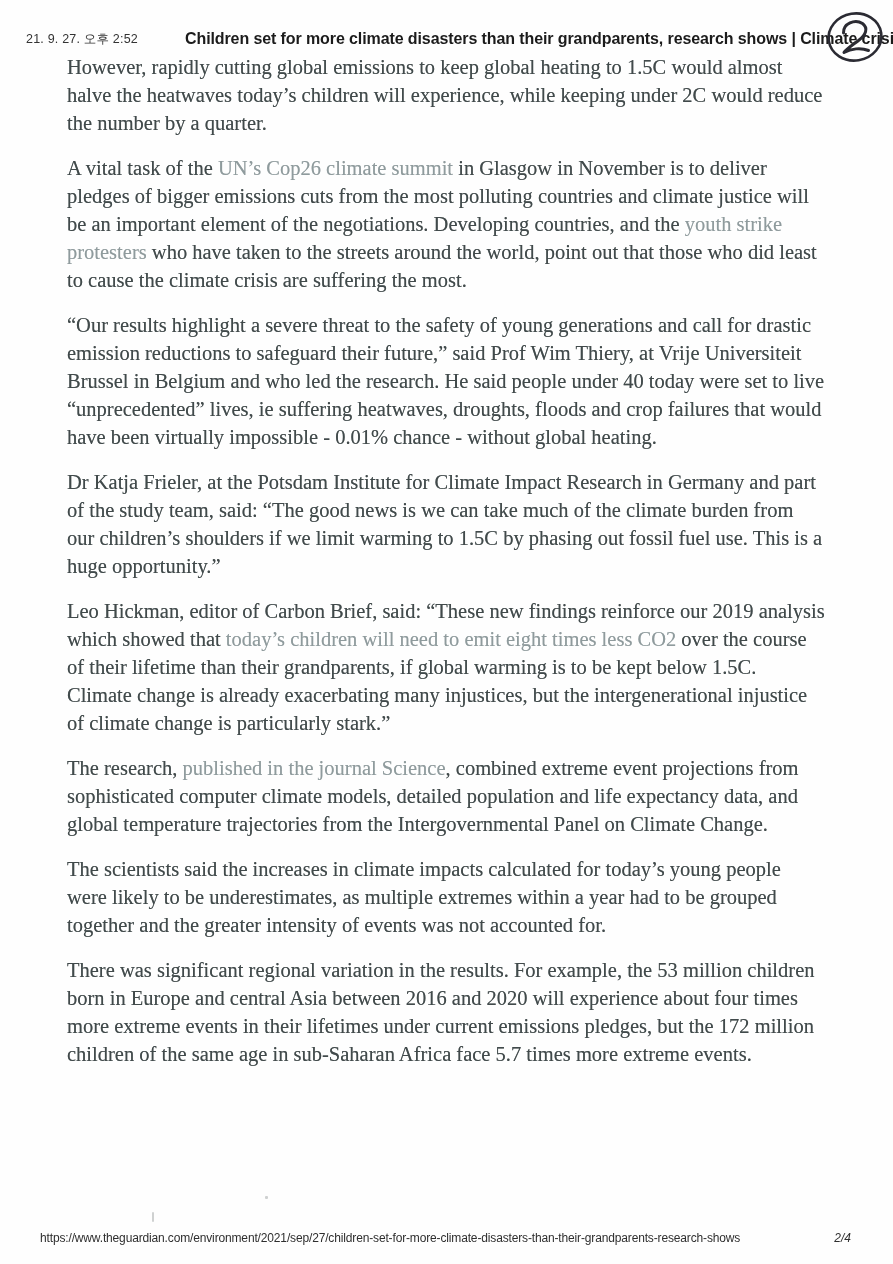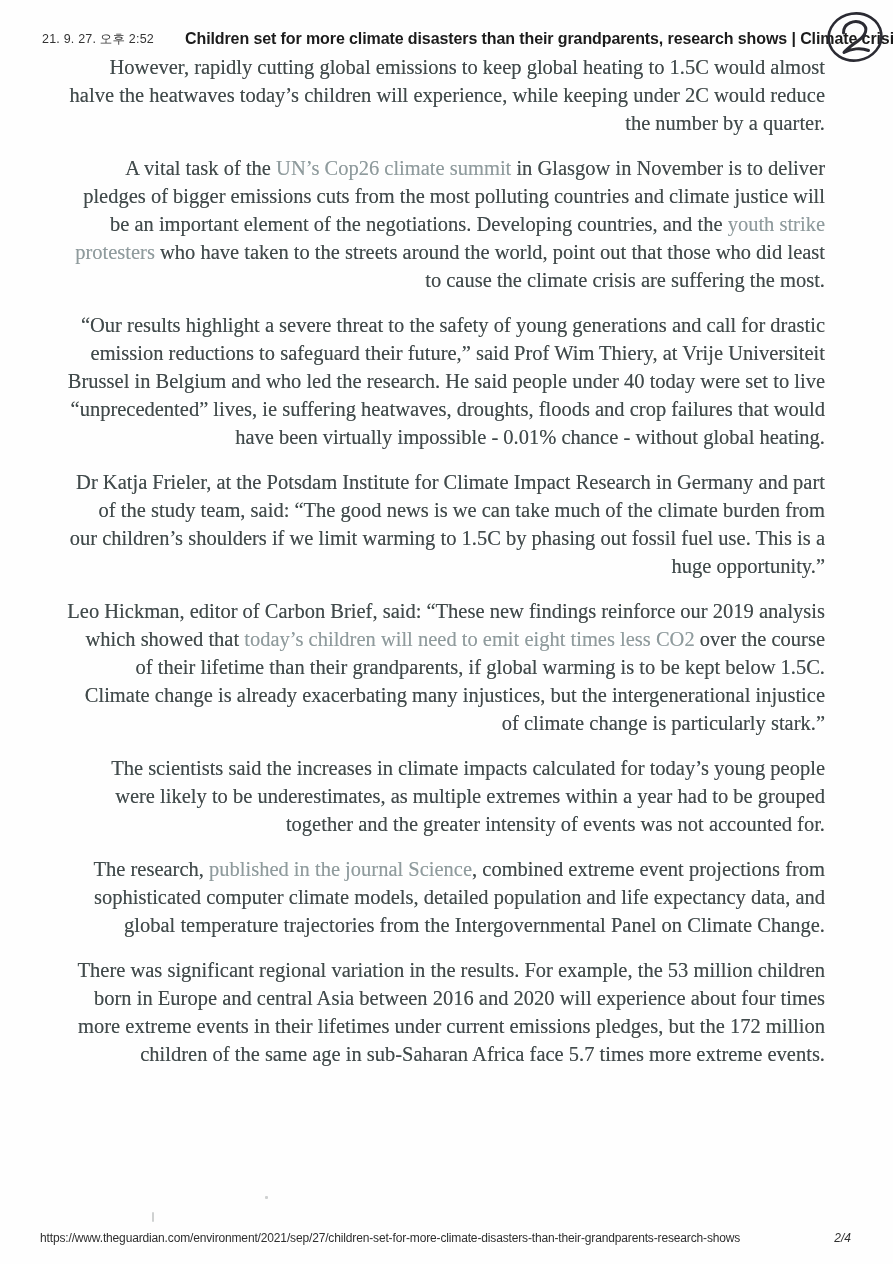--- a/index.html
+++ b/index.html
@@ -15,40 +15,40 @@
     position: absolute; inset: 0;
     background: #fefefe;
   }
   
   .page-header {
     position: absolute; top: 30px; left: 0; right: 0; height: 18px;
     font-family: "Liberation Sans", sans-serif;
     font-size: 12.5px; color: var(--header-text, #333);
   }
   .header-date {
-    position: absolute; left: 42px; top: 1px;
+    position: absolute; left: 26px; top: 1px;
     letter-spacing: 0.2px; white-space: nowrap;
   }
   .header-title {
     position: absolute; left: 185px; right: 88px; top: 0;
     text-align: center; color: #1b1b1b; font-weight: 600;
     font-size: 16px; letter-spacing: -0.1px; white-space: nowrap;
   }
   
   .page-mark {
     position: absolute; top: 7px; right: 6px;
     width: 64px; height: 58px;
   }
   
   .article {
     position: absolute; top: 53px; left: 67px; width: 758px;
     color: var(--body-text, #414a4b);
     font-size: 20.5px; line-height: 28px;
     text-shadow: 0 0 0.5px rgba(65,74,75,0.55);
-    text-align: right;
+    text-align: left;
   }
   .article p { margin: 0 0 17px 0; }
   .article .link {
     color: var(--link-text, #919c9e);
     text-shadow: 0 0 0.5px rgba(145,156,158,0.5);
   }
   
   .page-footer {
     position: absolute; left: 40px; right: 40px; bottom: 19px;
     display: flex; justify-content: space-between; align-items: flex-end;
@@ -78,22 +78,22 @@
     <ellipse cx="32" cy="30" rx="26.5" ry="23.5" fill="none" stroke="#2b2b33" stroke-width="2.6" transform="rotate(-9 32 30)"></ellipse>
     <path d="M 20.5 26 C 20 16.5, 32 11.5, 39.5 16.5 C 45.5 21, 43 28, 35.5 33.5 C 29.5 38, 24 41.5, 21 45.5 C 28 41.5, 38 40.5, 45.5 43.5" fill="none" stroke="#2b2b33" stroke-width="3" stroke-linecap="round" stroke-linejoin="round"></path>
   </svg>
 
   <main class="article">
       <p><span class="">However, rapidly cutting global emissions to keep global heating to 1.5C would almost halve the heatwaves today’s children will experience, while keeping under 2C would reduce the number by a quarter.</span></p>
       <p><span class="">A vital task of the </span><span class="link">UN’s Cop26 climate summit</span><span class=""> in Glasgow in November is to deliver pledges of bigger emissions cuts from the most polluting countries and climate justice will be an important element of the negotiations. Developing countries, and the </span><span class="link">youth strike protesters</span><span class=""> who have taken to the streets around the world, point out that those who did least to cause the climate crisis are suffering the most.</span></p>
       <p><span class="">“Our results highlight a severe threat to the safety of young generations and call for drastic emission reductions to safeguard their future,” said Prof Wim Thiery, at Vrije Universiteit Brussel in Belgium and who led the research. He said people under 40 today were set to live “unprecedented” lives, ie suffering heatwaves, droughts, floods and crop failures that would have been virtually impossible - 0.01% chance - without global heating.</span></p>
       <p><span class="">Dr Katja Frieler, at the Potsdam Institute for Climate Impact Research in Germany and part of the study team, said: “The good news is we can take much of the climate burden from our children’s shoulders if we limit warming to 1.5C by phasing out fossil fuel use. This is a huge opportunity.”</span></p>
       <p><span class="">Leo Hickman, editor of Carbon Brief, said: “These new findings reinforce our 2019 analysis which showed that </span><span class="link">today’s children will need to emit eight times less CO2</span><span class=""> over the course of their lifetime than their grandparents, if global warming is to be kept below 1.5C. Climate change is already exacerbating many injustices, but the intergenerational injustice of climate change is particularly stark.”</span></p>
+      <p><span class="">The research, </span><span class="link">published in the journal Science</span><span class="">, combined extreme event projections from sophisticated computer climate models, detailed population and life expectancy data, and global temperature trajectories from the Intergovernmental Panel on Climate Change.</span></p>
       <p><span class="">The scientists said the increases in climate impacts calculated for today’s young people were likely to be underestimates, as multiple extremes within a year had to be grouped together and the greater intensity of events was not accounted for.</span></p>
-      <p><span class="">The research, </span><span class="link">published in the journal Science</span><span class="">, combined extreme event projections from sophisticated computer climate models, detailed population and life expectancy data, and global temperature trajectories from the Intergovernmental Panel on Climate Change.</span></p>
       <p><span class="">There was significant regional variation in the results. For example, the 53 million children born in Europe and central Asia between 2016 and 2020 will experience about four times more extreme events in their lifetimes under current emissions pledges, but the 172 million children of the same age in sub-Saharan Africa face 5.7 times more extreme events.</span></p>
     </main>
 
   <span class="speck s1"></span>
   <span class="speck s2"></span>
 
   <footer class="page-footer">
     <span>https://www.theguardian.com/environment/2021/sep/27/children-set-for-more-climate-disasters-than-their-grandparents-research-shows</span>
     <span class="pageno">2/4</span>
   </footer>

